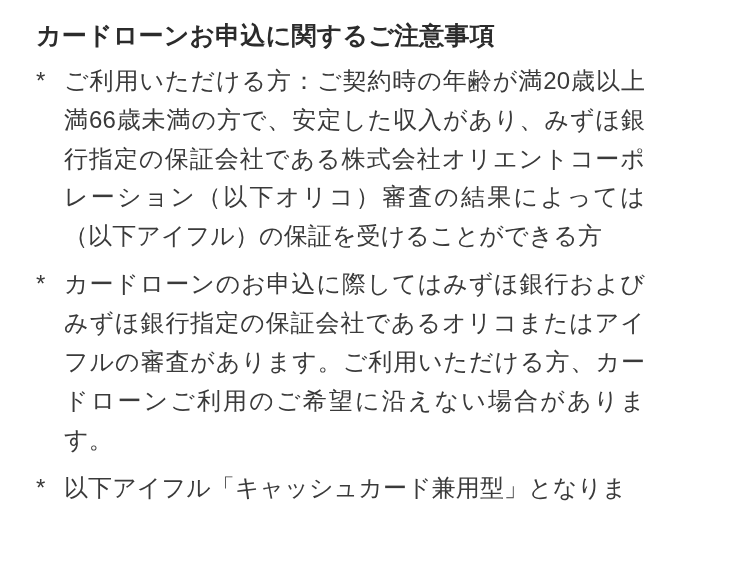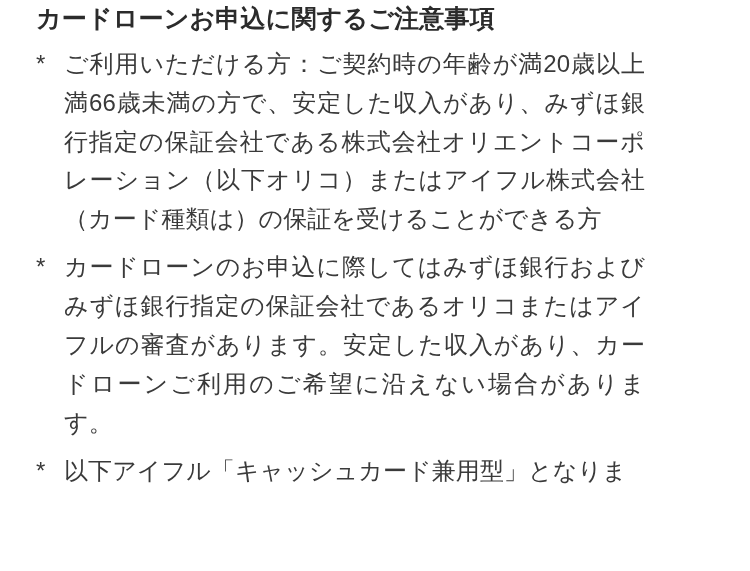--- a/index.html
+++ b/index.html
@@ -12,21 +12,21 @@
     height: 571px;
     overflow: hidden;
     font-family: "Liberation Sans", "DejaVu Sans", sans-serif;
     color: #333333;
   }
   .page {
     position: relative;
     width: 679px;
     height: 571px;
     box-sizing: border-box;
-    padding: 0 34px 0 36px;
+    padding: 17px 34px 0 36px;
     border-radius: 26px;
   }
   .heading {
     font-size: 25px;
     font-weight: bold;
     line-height: 1.35;
     color: #2b2b2b;
     letter-spacing: 0.2px;
     margin: 0;
     padding-top: 2px;
@@ -66,26 +66,26 @@
 <body>
 
 <div class="page">
 
   <h1 class="heading">カードローンお申込に関するご注意事項</h1>
 
   <ul class="notes">
 
     <li class="note-item">
       <span class="note-marker">*</span>
-      <span class="note-text">ご利用いただける方：ご契約時の年齢が満20歳以上満66歳未満の方で、安定した収入があり、みずほ銀行指定の保証会社である株式会社オリエントコーポレーション（以下オリコ）またはアイフル株式会社（カード種類は）の保証を受けることができる方</span>
+      <span class="note-text">ご利用いただける方：ご契約時の年齢が満20歳以上満66歳未満の方で、安定した収入があり、みずほ銀行指定の保証会社である株式会社オリエントコーポレーション（以下オリコ）審査の結果によっては（以下アイフル）の保証を受けることができる方</span>
     </li>
 
     <li class="note-item">
       <span class="note-marker">*</span>
-      <span class="note-text">カードローンのお申込に際してはみずほ銀行およびみずほ銀行指定の保証会社であるオリコまたはアイフルの審査があります。安定した収入があり、カードローンご利用のご希望に沿えない場合があります。</span>
+      <span class="note-text">カードローンのお申込に際してはみずほ銀行およびみずほ銀行指定の保証会社であるオリコまたはアイフルの審査があります。ご利用いただける方、カードローンご利用のご希望に沿えない場合があります。</span>
     </li>
 
     <li class="note-item">
       <span class="note-marker">*</span>
       <span class="note-text last">以下アイフル「キャッシュカード兼用型」となりま</span>
     </li>
 
   </ul>
 
 </div>

